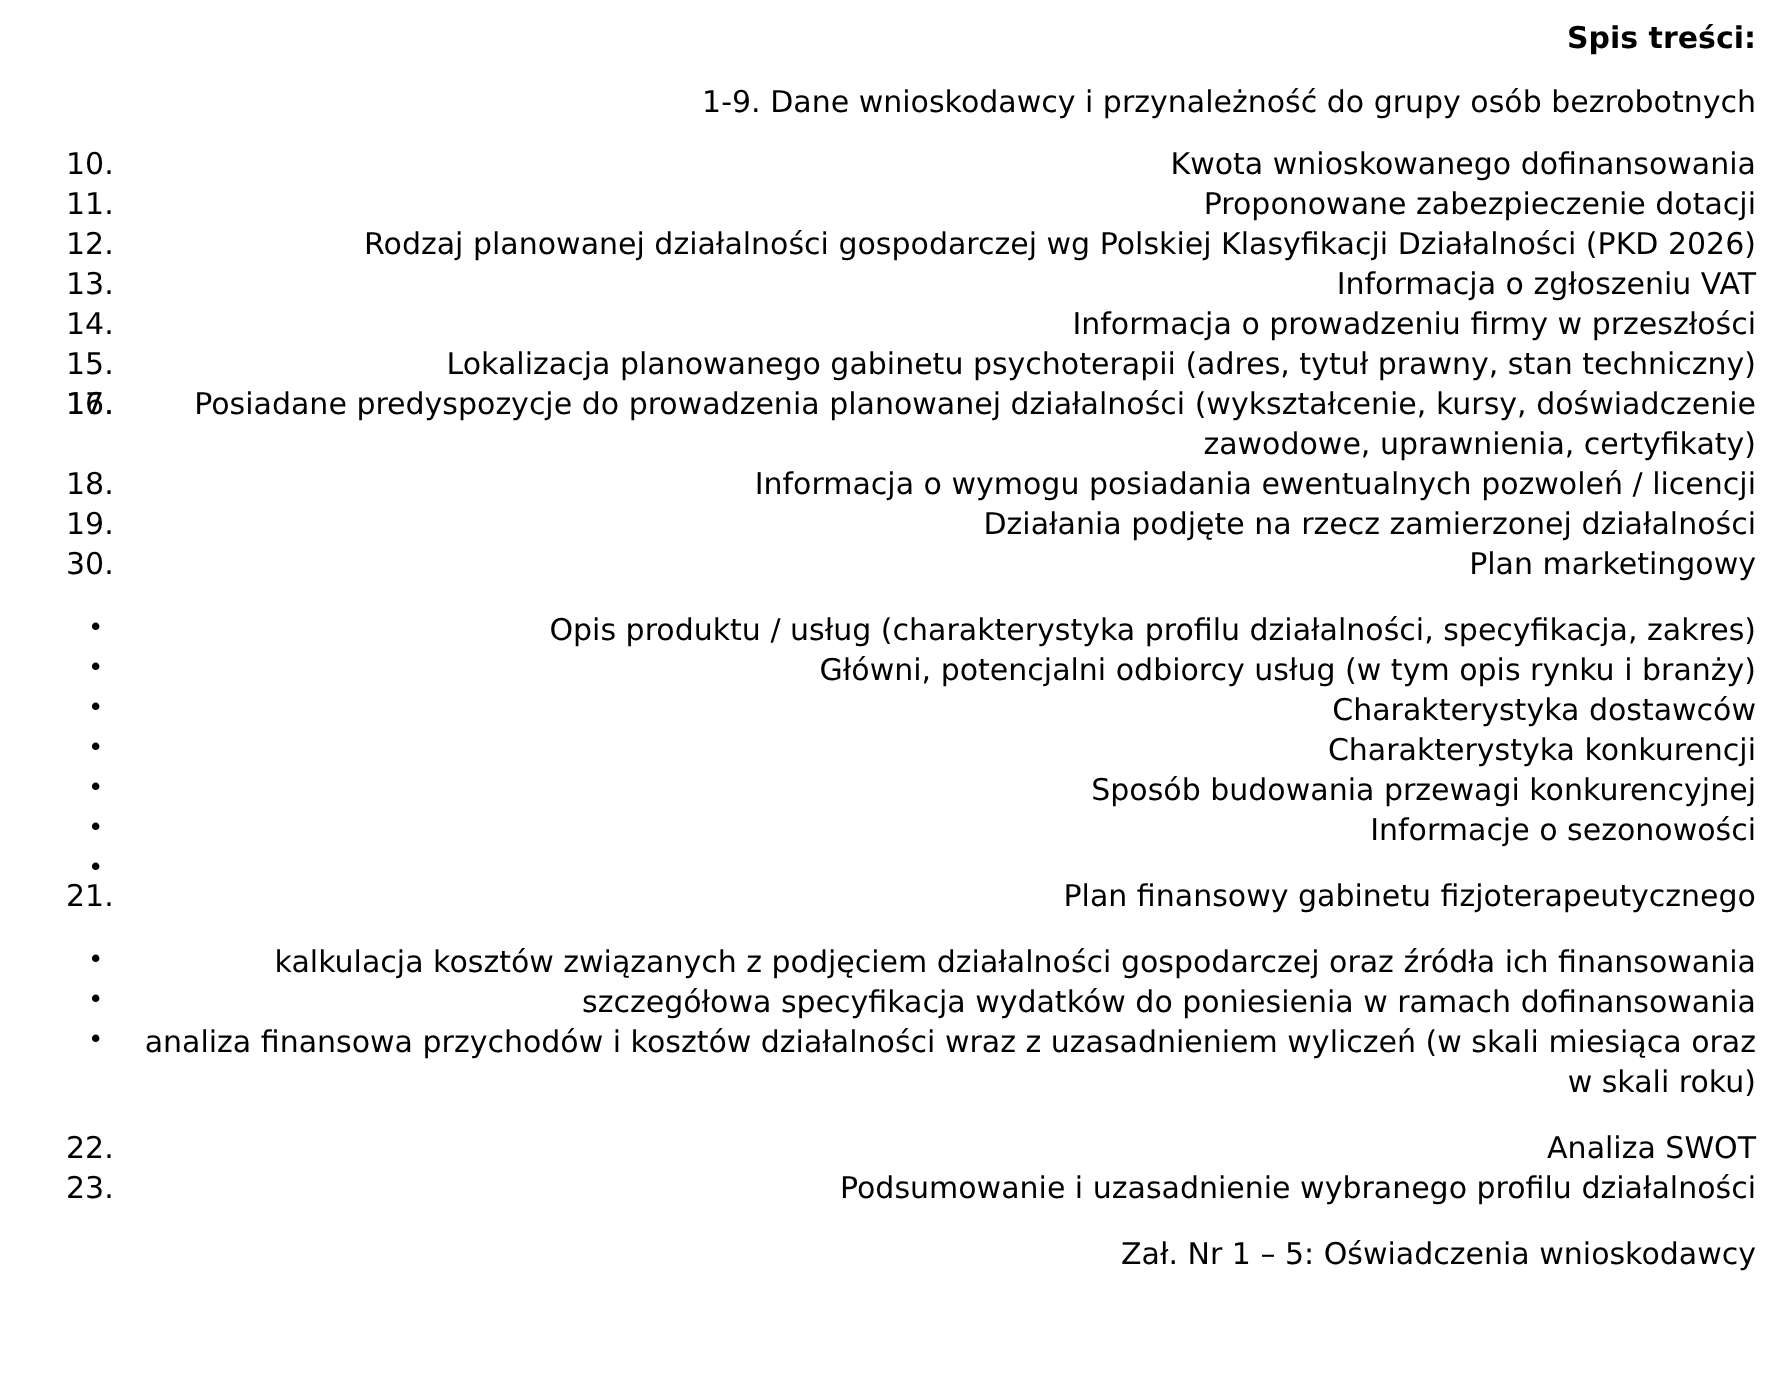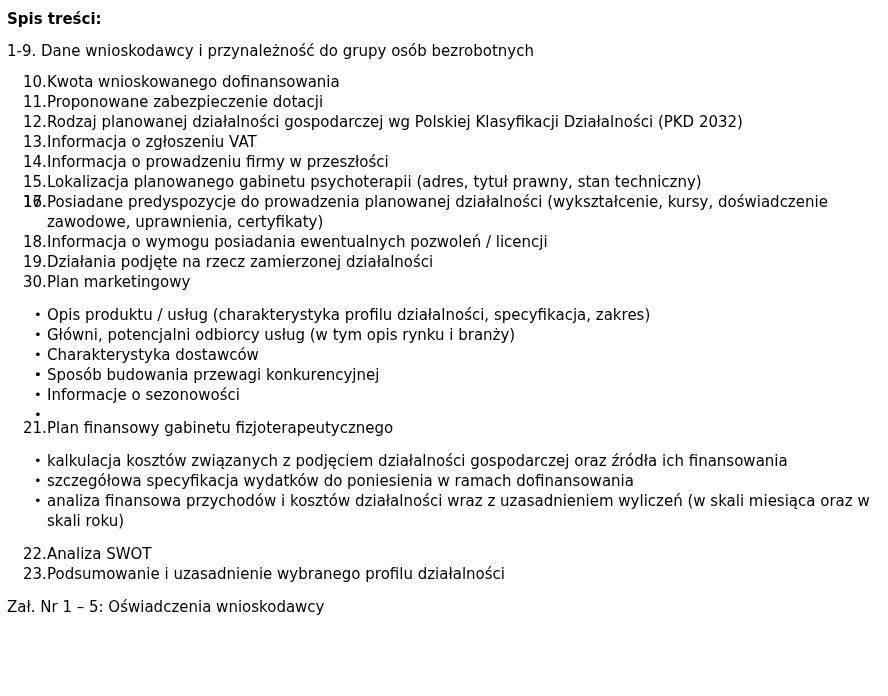--- a/index.html
+++ b/index.html
@@ -6,21 +6,21 @@
   body {
     width: 888px;
     height: 696px;
     background: #ffffff;
     color: #000000;
     font-family: "DejaVu Sans", "Liberation Sans", sans-serif;
     font-size: 15px;
     line-height: 20px;
     overflow: hidden;
   }
-  .page { padding: 9px 10px 0 7px; }
+  .page { padding: 9px 10px 0 17px; text-align: right; }
 
   .title {
     font-weight: bold;
     margin: 0 0 11px 0;
   }
   .intro { margin: 12px 0 11px 0; }
 
   .num-list { margin: 0 0 13px 16px; }
   .num-item { position: relative; padding-left: 24px; }
   .num-item .num { position: absolute; left: 0; top: 0; }
@@ -44,36 +44,36 @@
   <div class="title">Spis treści:</div>
 
   <div class="intro">
     <span>1-9.</span>
     <span>Dane wnioskodawcy i przynależność do grupy osób bezrobotnych</span>
   </div>
 
   <div class="num-list">
     <div class="num-item"><span class="num">10.</span><span>Kwota wnioskowanego dofinansowania</span></div>
     <div class="num-item"><span class="num">11.</span><span>Proponowane zabezpieczenie dotacji</span></div>
-    <div class="num-item"><span class="num">12.</span><span>Rodzaj planowanej działalności gospodarczej wg Polskiej Klasyfikacji Działalności (PKD 2032)</span></div>
+    <div class="num-item"><span class="num">12.</span><span>Rodzaj planowanej działalności gospodarczej wg Polskiej Klasyfikacji Działalności (PKD 2026)</span></div>
     <div class="num-item"><span class="num">13.</span><span>Informacja o zgłoszeniu VAT</span></div>
     <div class="num-item"><span class="num">14.</span><span>Informacja o prowadzeniu firmy w przeszłości</span></div>
     <div class="num-item"><span class="num">15.</span><span>Lokalizacja planowanego gabinetu psychoterapii (adres, tytuł prawny, stan techniczny)</span></div>
     <div class="num-item"><span class="num">16.</span></div>
     <div class="num-item"><span class="num">17.</span><span>Posiadane predyspozycje do prowadzenia planowanej działalności (wykształcenie, kursy, doświadczenie zawodowe, uprawnienia, certyfikaty)</span></div>
     <div class="num-item"><span class="num">18.</span><span>Informacja o wymogu posiadania ewentualnych pozwoleń / licencji</span></div>
     <div class="num-item"><span class="num">19.</span><span>Działania podjęte na rzecz zamierzonej działalności</span></div>
     <div class="num-item"><span class="num">30.</span><span>Plan marketingowy</span></div>
   </div>
 
   <div class="bullet-list">
     <div class="bullet-item"><span class="marker">•</span><span>Opis produktu / usług (charakterystyka profilu działalności, specyfikacja, zakres)</span></div>
     <div class="bullet-item"><span class="marker">•</span><span>Główni, potencjalni odbiorcy usług (w tym opis rynku i branży)</span></div>
     <div class="bullet-item"><span class="marker">•</span><span>Charakterystyka dostawców</span></div>
-    <div class="bullet-item"><span class="marker">•</span></div>
+    <div class="bullet-item"><span class="marker">•</span><span>Charakterystyka konkurencji</span></div>
     <div class="bullet-item"><span class="marker">•</span><span>Sposób budowania przewagi konkurencyjnej</span></div>
     <div class="bullet-item"><span class="marker">•</span><span>Informacje o sezonowości</span></div>
     <div class="bullet-item"><span class="marker">•</span></div>
   </div>
 
   <div class="num-list">
     <div class="num-item"><span class="num">21.</span><span>Plan finansowy gabinetu fizjoterapeutycznego</span></div>
   </div>
 
   <div class="bullet-list">

